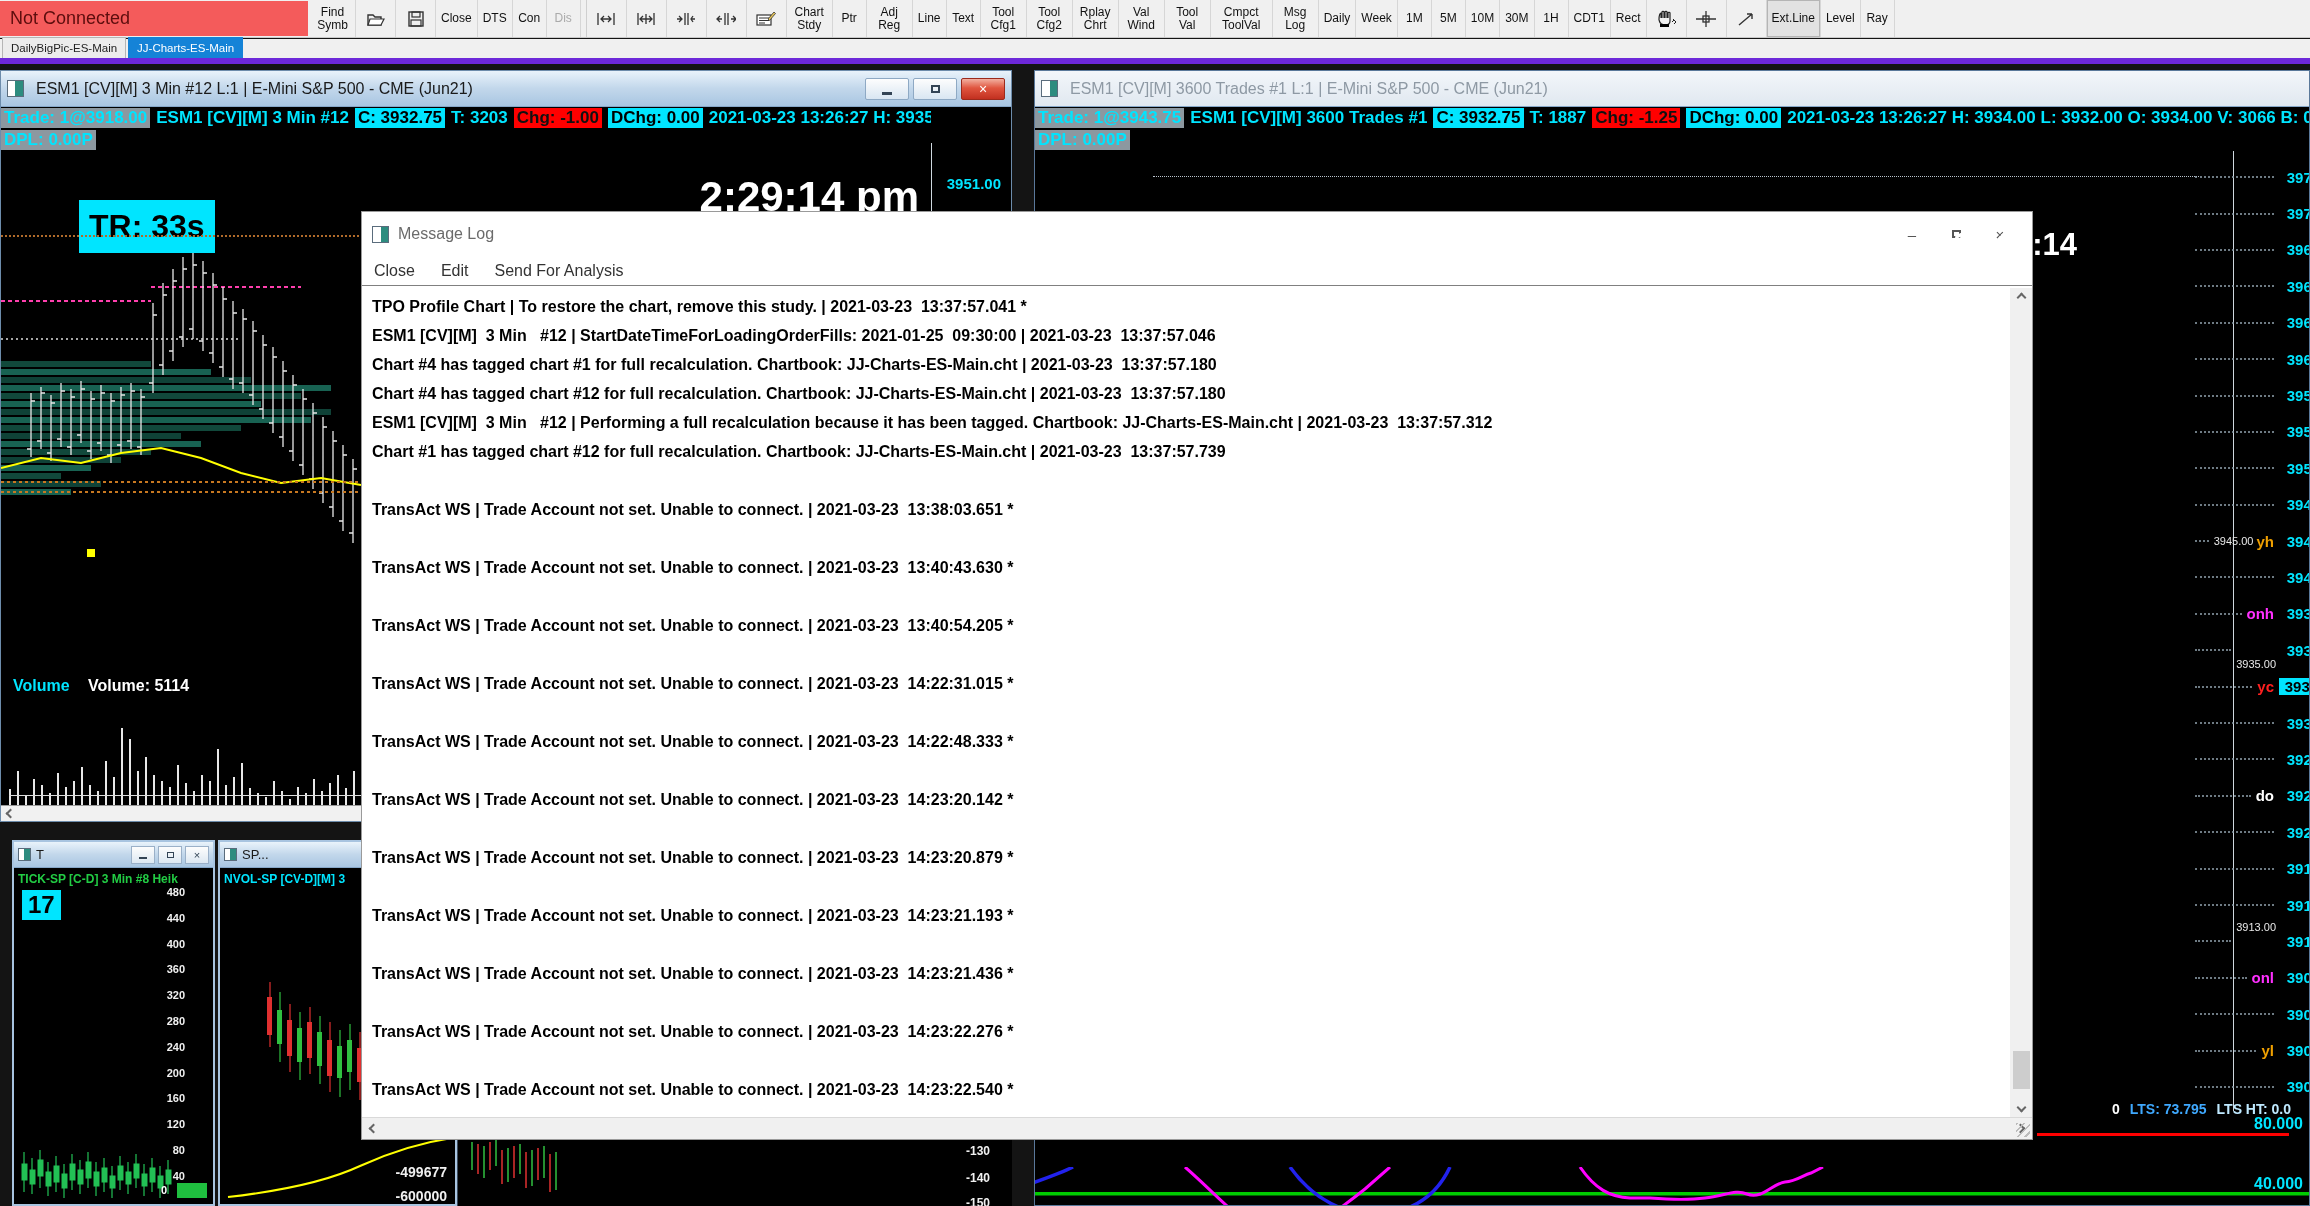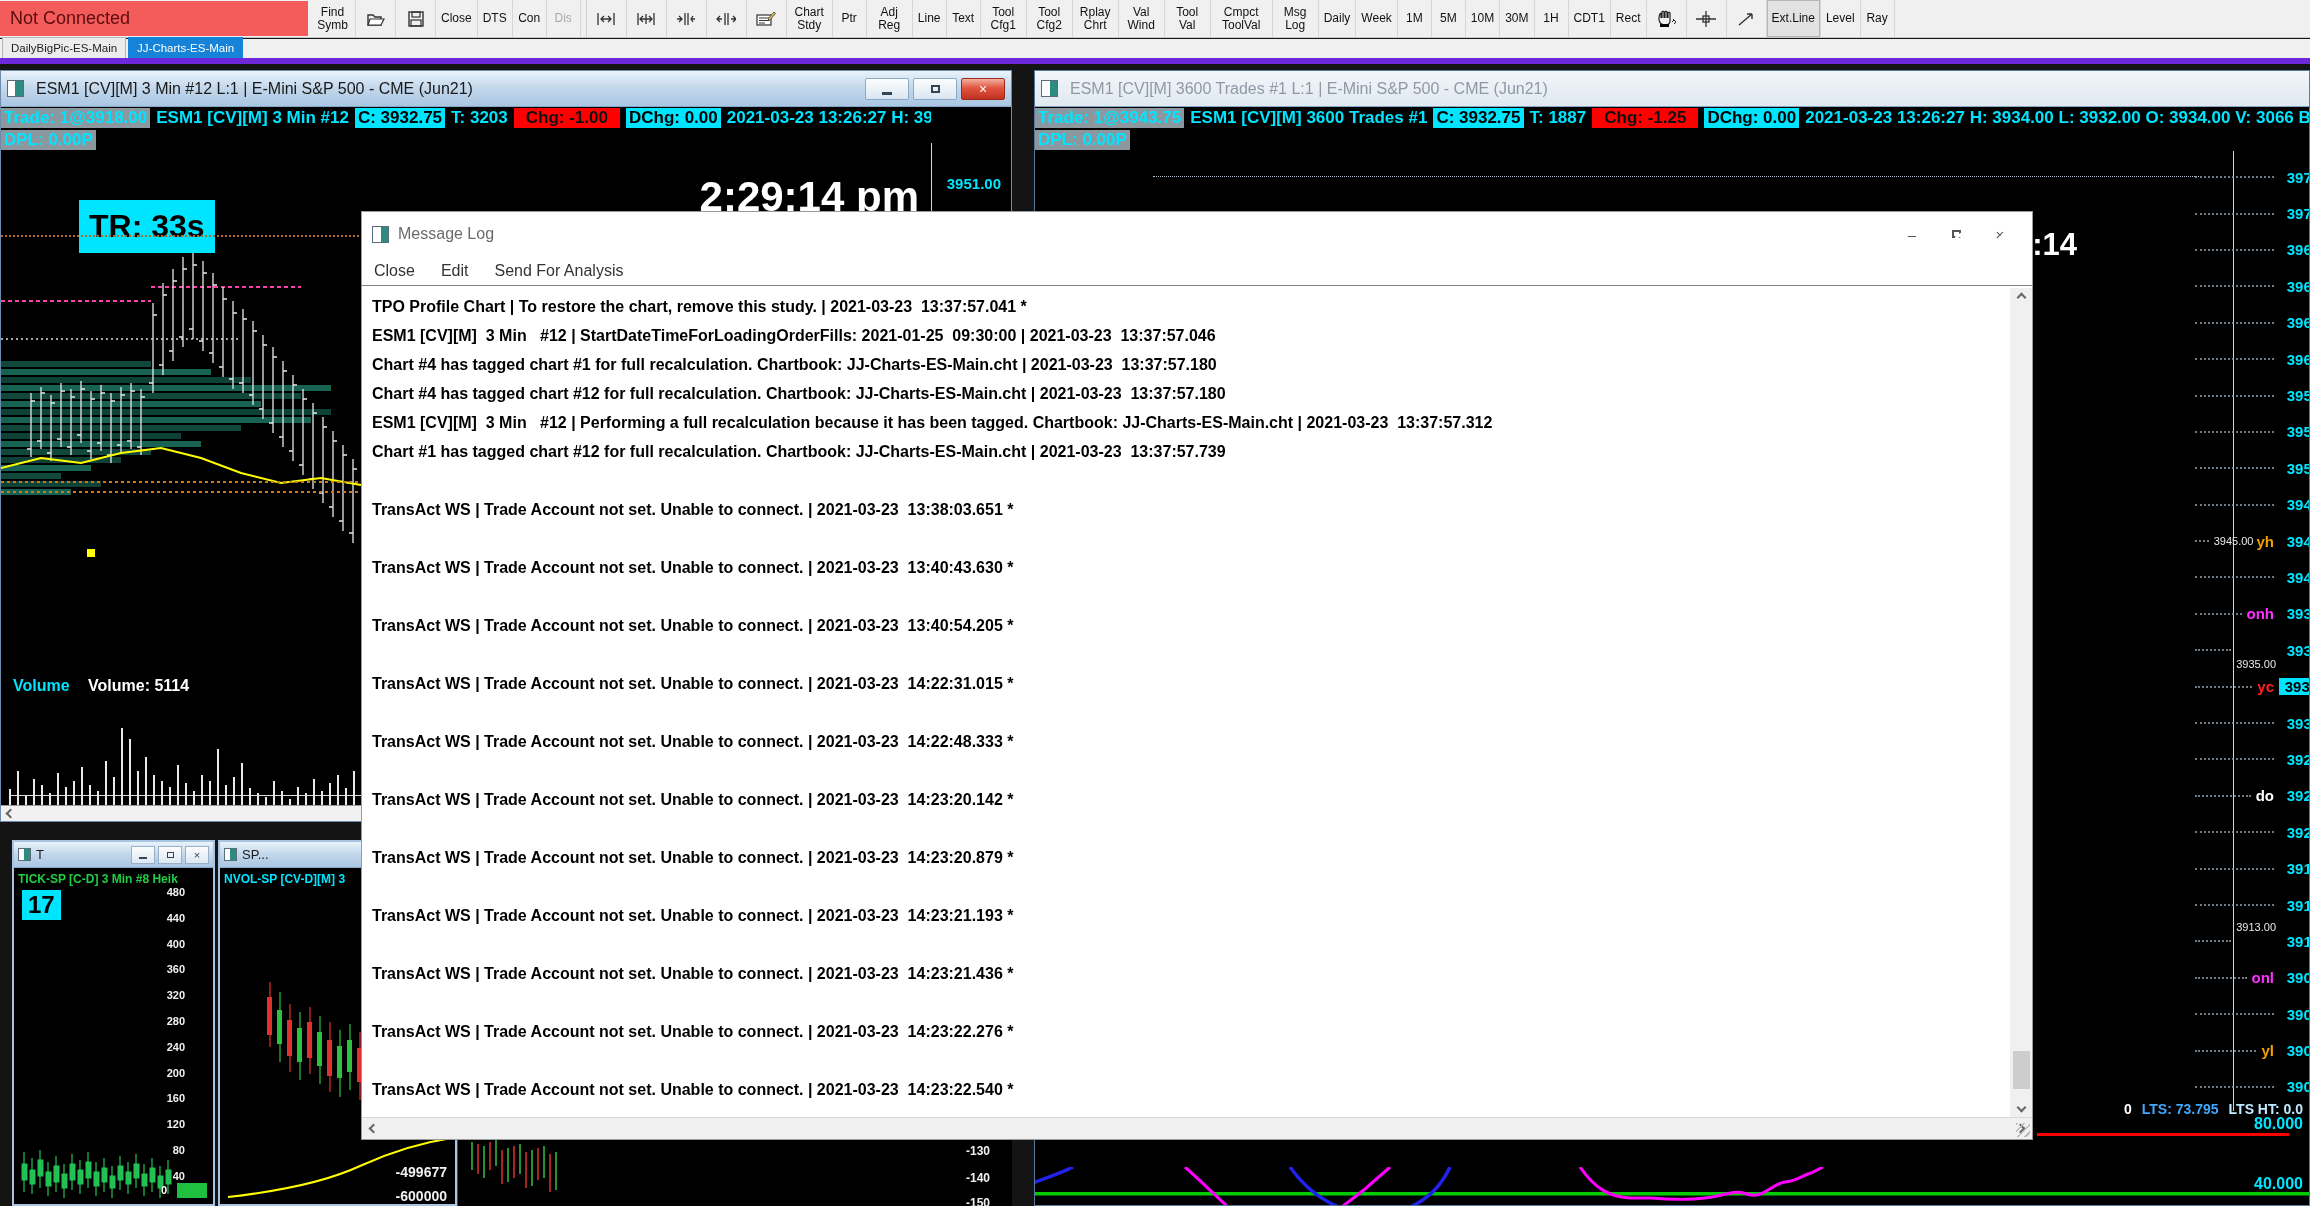--- a/index.html
+++ b/index.html
@@ -33,21 +33,21 @@
   .cap-btn.close{background:linear-gradient(#f2b0a0,#e0553f 45%,#c23020);color:#fff;border-color:#9c2a1c;font-size:14px;}
   .maxglyph{width:9px;height:8px;border:2px solid #345;}
   .minglyph{width:10px;height:3px;background:#345;margin-top:9px;}
 
   
   .chart-body{position:absolute;left:0;right:0;bottom:0;top:36px;background:#000;overflow:hidden;}
   .hdr{position:absolute;left:0;display:flex;gap:6px;align-items:center;white-space:nowrap;overflow:hidden;font-weight:bold;font-size:17px;height:22px;}
   .seg{color:#00e5ff;}
   .seg.gray{background:#8c98a0;color:#00e5ff;padding:0 3px;}
   .seg.cy{background:#00e5ff;color:#000;padding:0 3px;}
-  .seg.red{background:#ff0000;color:#111;padding:0 12px;}
+  .seg.red{background:#ff0000;color:#111;padding:0 3px;}
 
   
   #left-win{left:0;top:70px;width:1012px;height:752px;}
   .tr-box{position:absolute;left:78px;top:93px;background:#00e5ff;color:#000;font-weight:bold;font-size:32px;padding:8px 10px;}
   .dotline-orange{position:absolute;left:0;top:128px;width:926px;border-top:2px dotted #b06a2a;}
   .big-clock{position:absolute;right:92px;top:66px;color:#fff;font-weight:bold;font-size:42px;}
   .lc-price{position:absolute;right:10px;color:#00e5ff;font-weight:bold;font-size:15px;}
   .v-sep{position:absolute;top:36px;width:1px;background:#cfd8df;}
   .vol-row{position:absolute;left:12px;top:570px;font-weight:bold;font-size:16px;white-space:nowrap;}
   .vol-row .t1{color:#00e5ff;}
@@ -69,21 +69,21 @@
   .ps-dash{flex:1;border-top:2px dotted #93a4b0;opacity:.75;margin-right:5px;}
   .ps-sub{font-size:11px;color:#e8e8e8;margin-right:3px;}
   .ps-sub:empty{display:none;}
   .sub-below{position:relative;top:14px;}
   .sub-above{position:relative;top:-14px;}
   .ps-marker{font-weight:bold;font-size:15px;margin-right:5px;}
   .ps-marker:empty{display:none;}
   .ps-price{width:62px;text-align:right;color:#00e5ff;font-weight:bold;font-size:15px;}
   .ps-price.hl{background:#00e5ff;color:#000;padding:0 2px;}
   .dotted-3975{position:absolute;left:118px;top:69px;width:1046px;border-top:1px dotted #b8c2cc;}
-  .lts-line{position:absolute;right:6px;top:994px;font-weight:bold;font-size:14px;white-space:nowrap;}
+  .lts-line{position:absolute;right:18px;top:994px;font-weight:bold;font-size:14px;white-space:nowrap;}
   .lts-line span{margin-left:10px;}
   .ind-label{position:absolute;right:6px;color:#00e5ff;font-weight:bold;font-size:16px;}
   .red-line{position:absolute;left:1002px;top:1026px;width:252px;height:3px;background:#ff0000;}
 
   
   #msglog{left:361px;top:211px;width:1672px;height:929px;background:#fff;border:1px solid #9a9a9a;z-index:200;}
   .ml-title{height:44px;display:flex;align-items:center;padding:0 10px;background:#fff;}
   .ml-title .ttext{font-size:16px;color:#6b6b6b;margin-left:9px;flex:1;}
   .ml-btn{width:44px;height:30px;display:flex;align-items:center;justify-content:center;color:#555;font-size:15px;}
   .ml-menu{height:30px;display:flex;align-items:center;padding:0 12px;gap:26px;border-bottom:1px solid #808080;}

